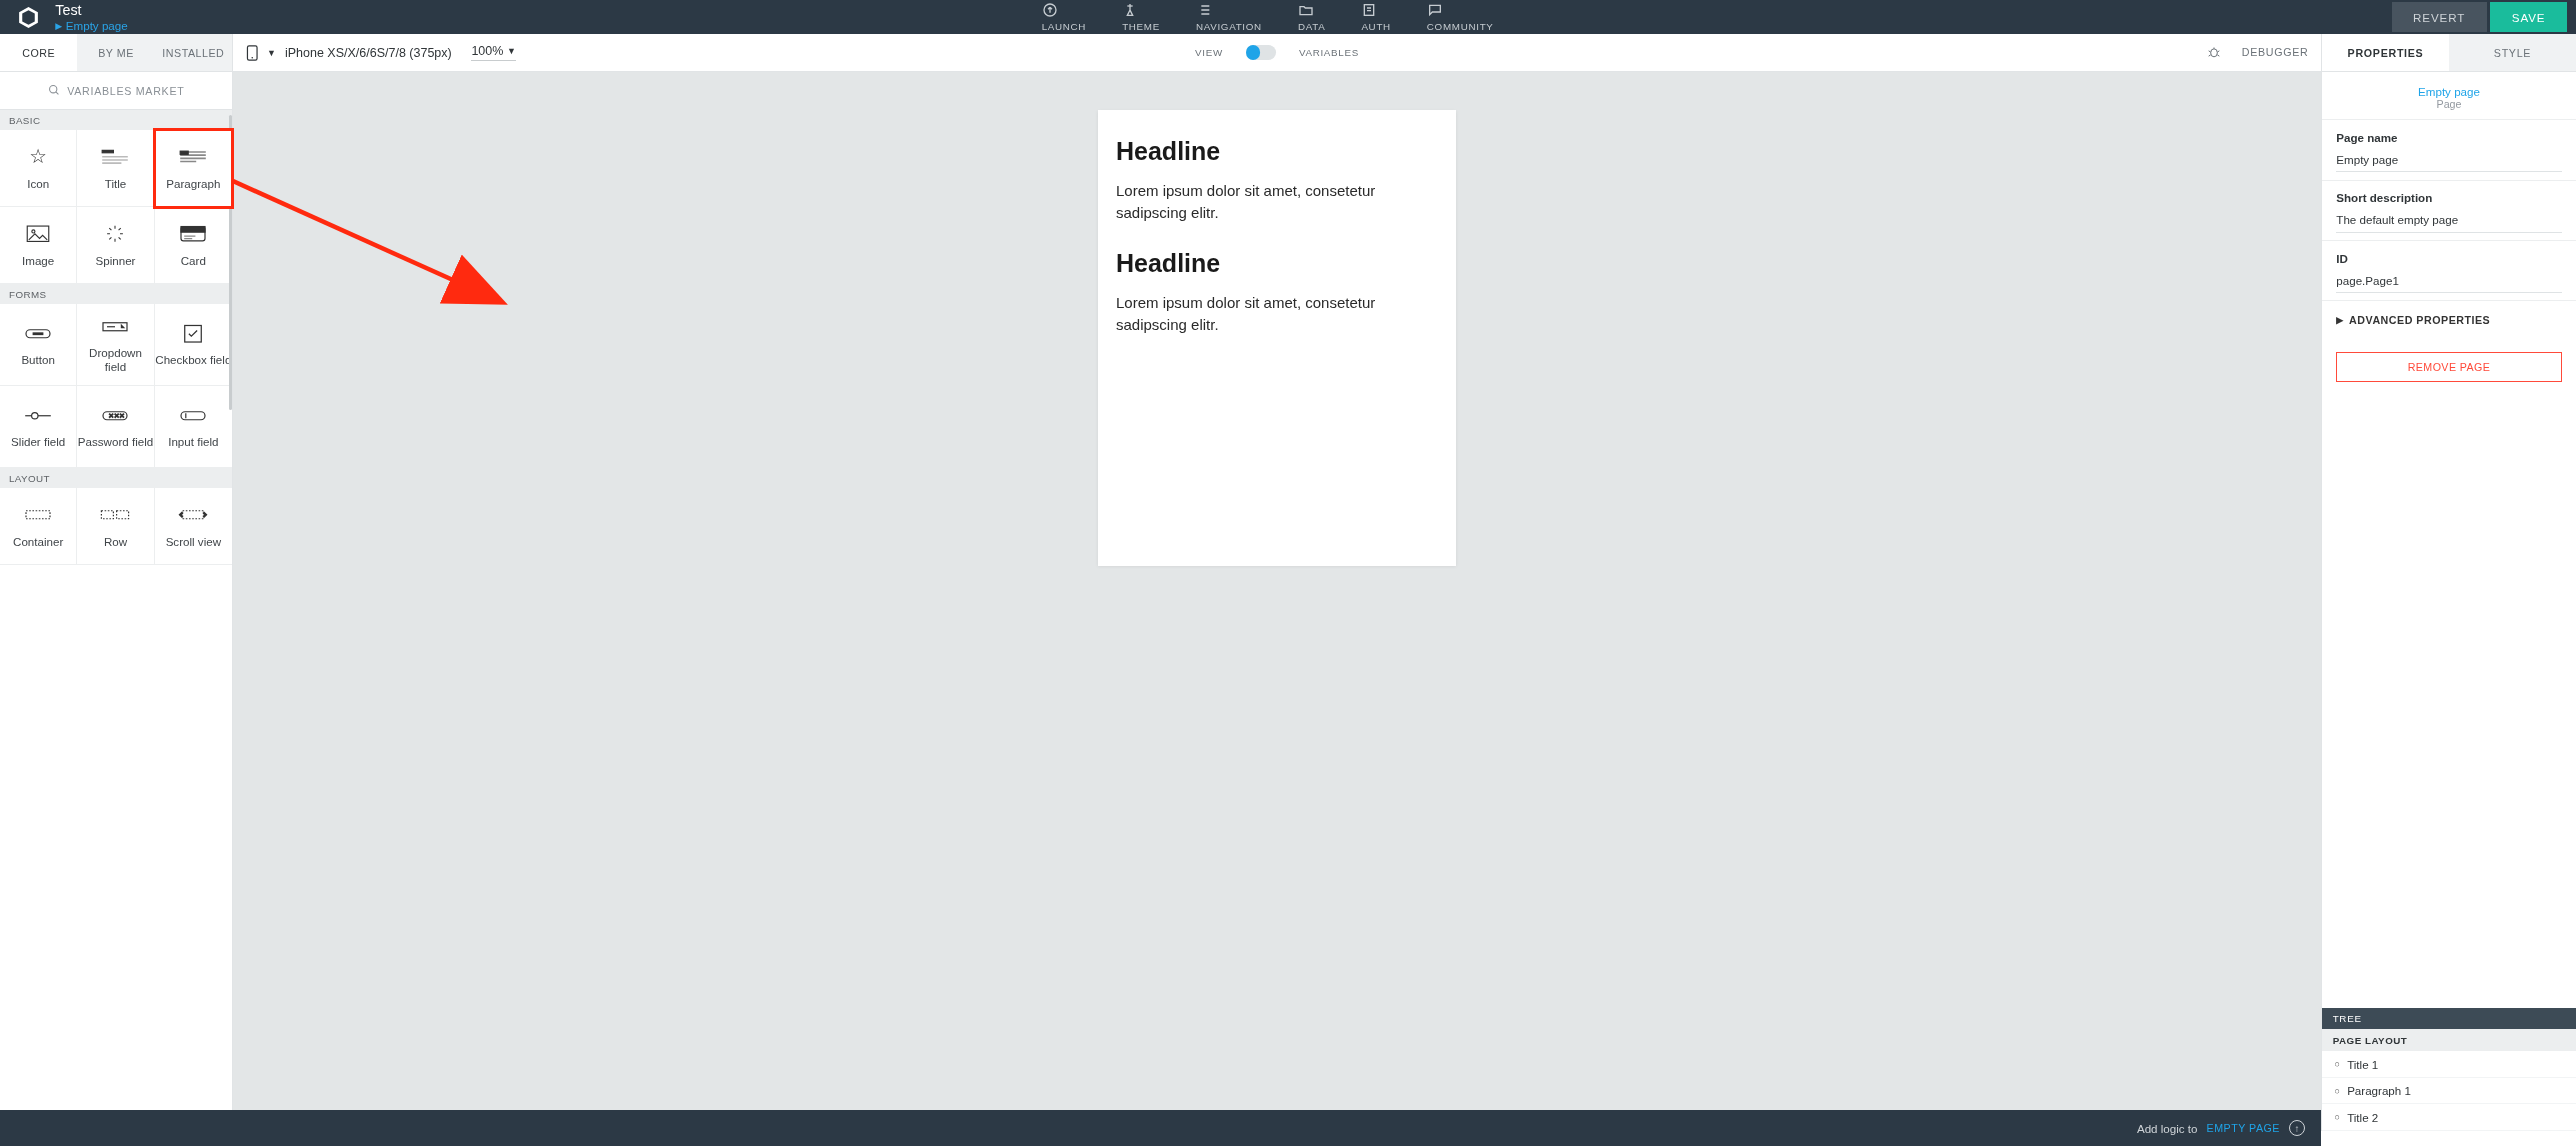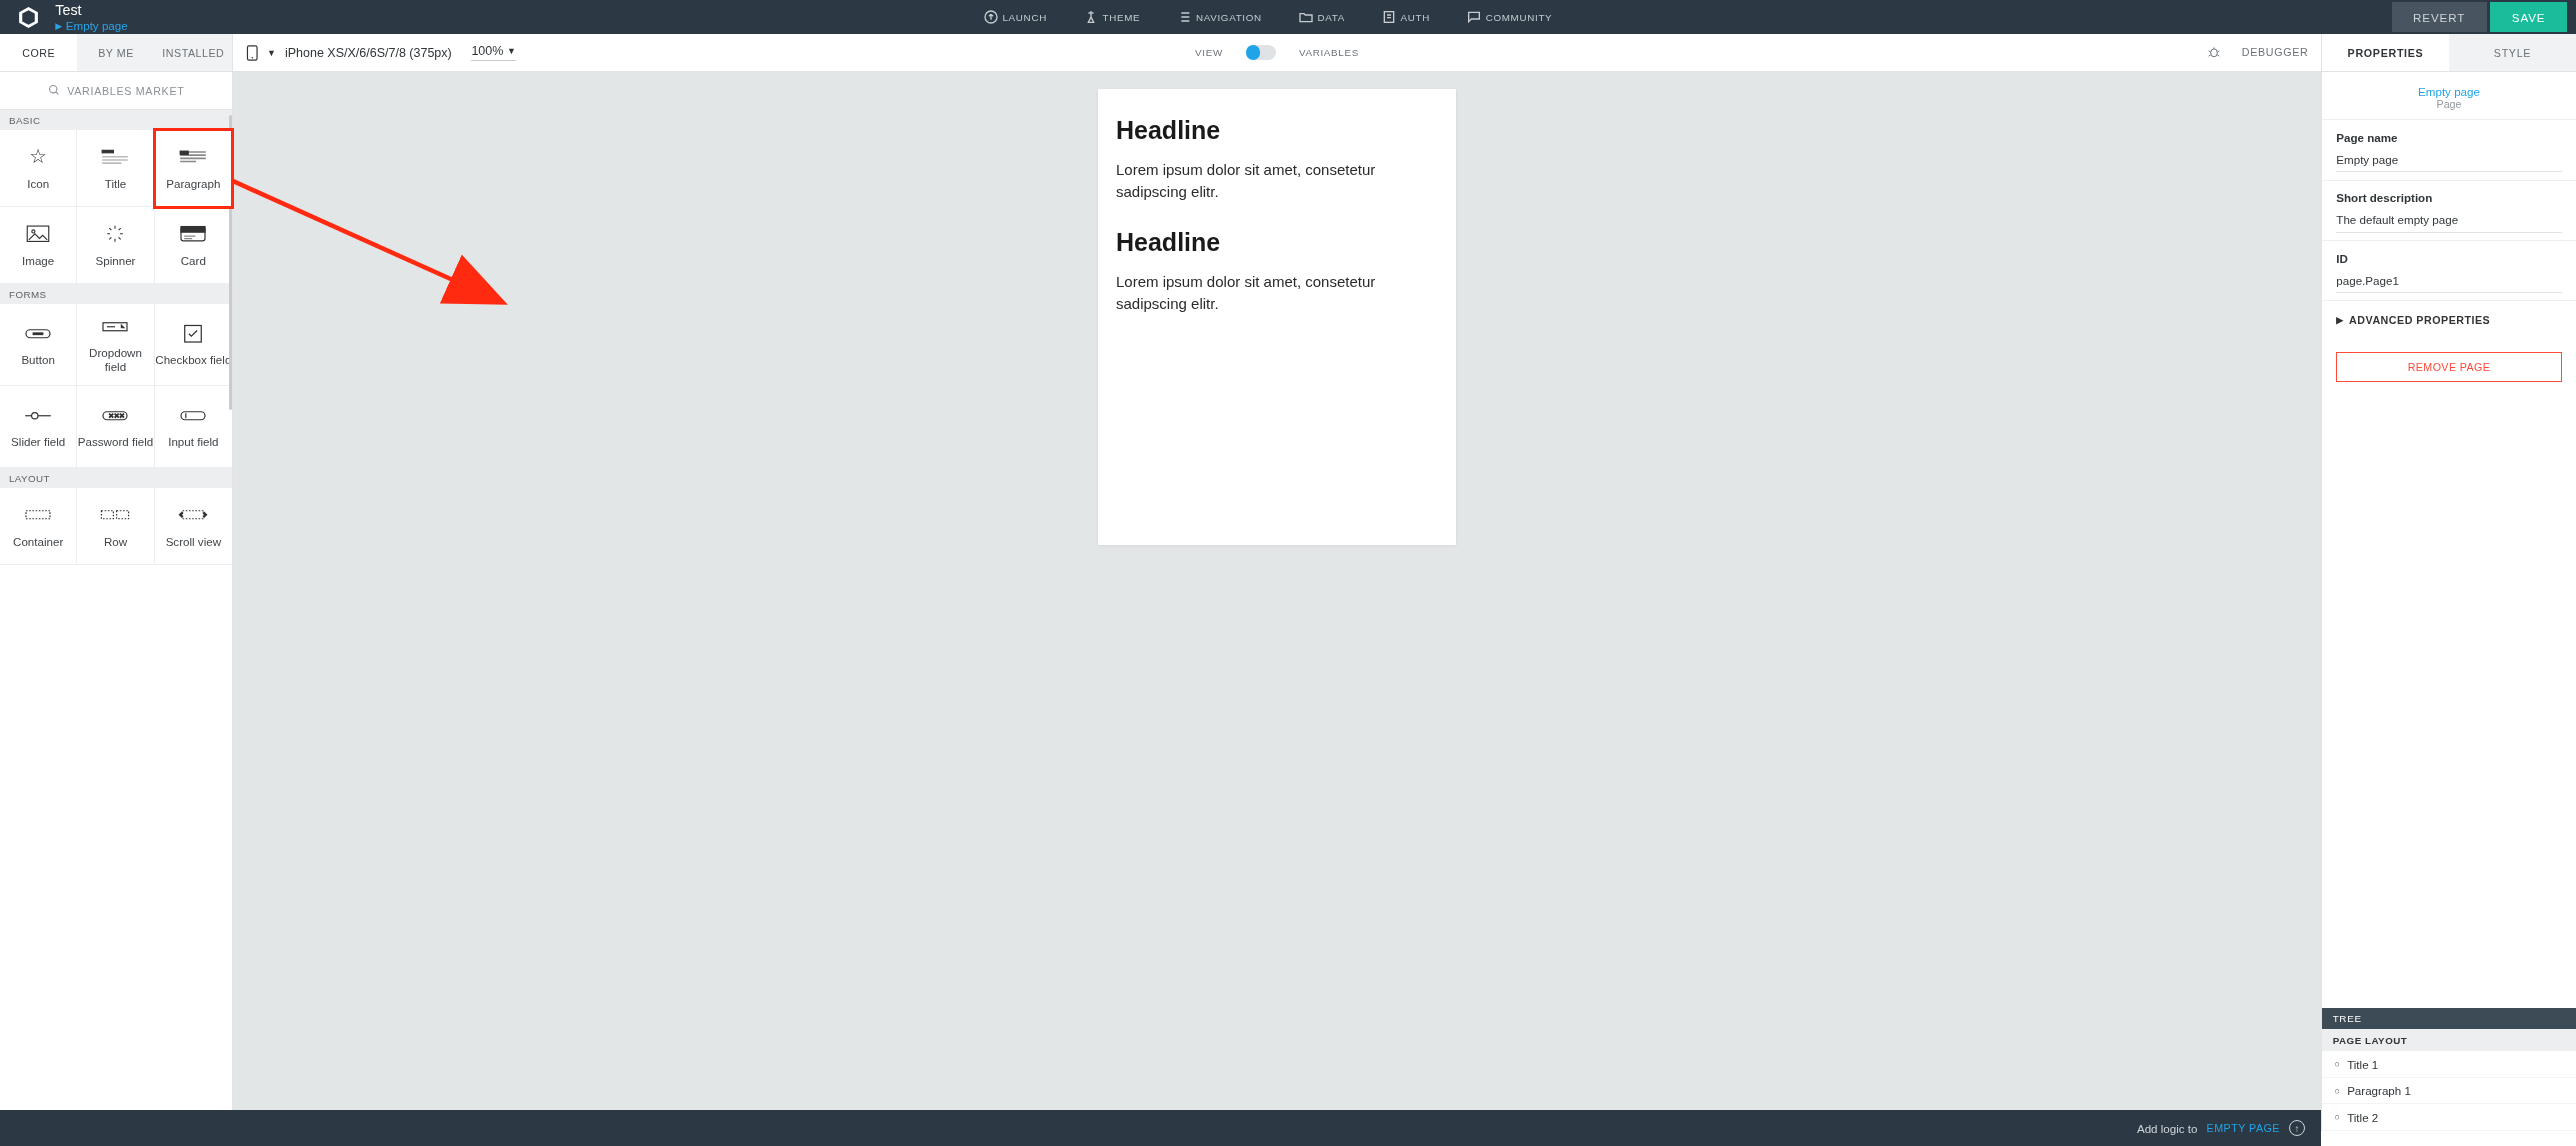--- a/index.html
+++ b/index.html
@@ -9,21 +9,21 @@
   .topbar {
     height: 34px; background: #2c3945; display: flex; align-items: stretch; color: #fff;
   }
   .topbar-left { display: flex; align-items: center; padding: 0 16px; gap: 14.3px; }
   .logo { width: 25px; height: 25px; display:flex; align-items:center; justify-content:center; }
   .title-block { display:flex; flex-direction:column; gap:1.8px; }
   .page-title { font-size: 14.3px; font-weight: 500; color:#fff; }
   .breadcrumb { font-size: 11.6px; color:#2aa3e6; display:flex; align-items:center; gap:3.6px;}
   .breadcrumb .tri { color:#2aa3e6; font-size:9px;}
   .topbar-center { flex:1; display:flex; align-items:center; justify-content:center; gap:36px; }
-  .nav-item { display:flex; align-items:center; gap:3.6px; color:#c6ccd1; font-size:9.8px; letter-spacing:0.7px; cursor:pointer; }
+  .nav-item { display:flex; flex-direction:column; gap:3.6px; color:#c6ccd1; font-size:9.8px; letter-spacing:0.7px; cursor:pointer; }
   .nav-item svg { width:16px; height:16px; fill:#c6ccd1; }
   .topbar-right { display:flex; align-items:center; padding-right:9px; gap:3.6px;}
   .btn { height: 30px; padding: 0 21.5px; border:none; font-size:11.6px; letter-spacing:0.9px; font-weight:500; cursor:pointer; }
   .btn-revert { background:#48545f; color:#cfd4d8; }
   .btn-save { background:#1abc9c; color:#fff; }
 
   
   .subbar { height:38px; background:#fff; border-bottom:0.9px solid #e1e4e6; display:flex; align-items:stretch; }
   .left-tabs { display:flex; width:233px; border-right:0.9px solid #e1e4e6;}
   .left-tab { flex:1; display:flex; align-items:center; justify-content:center; font-size:10.7px; letter-spacing:0.5px; color:#6b7278; background:#f0f2f3; cursor:pointer;}
@@ -53,21 +53,21 @@
   .comp.tall{height:82px;}
   .comp:nth-child(3n){border-right:none;}
   .comp-label{ font-size:11.6px; color:#404549; text-align:center; line-height:1.15;}
   .comp svg{ width:32px; height:21.5px; fill:none; stroke:#333; stroke-width:1.5;}
   .comp .ico{ font-size:19.7px; color:#333;}
   .comp.highlight{ outline:3.6px solid #ff2a0f; outline-offset:-1.8px; z-index:3;}
   .left-panel::after{content:"";position:absolute;right:0;top:43px;width:2.7px;height:295px;background:#c8ccce;border-radius:1.8px;}
 
   
   .canvas-wrap{ flex:1; background:#e3e6e7; position:relative; overflow:hidden;}
-  .phone-canvas{ width:358px; min-height:456px; background:#fff; margin:17px auto 0; padding:27px 18px; box-shadow:0 0.9px 3.6px rgba(0,0,0,0.08);}
+  .phone-canvas{ width:358px; min-height:456px; background:#fff; margin:38px auto 0; padding:27px 18px; box-shadow:0 0.9px 3.6px rgba(0,0,0,0.08);}
   .phone-canvas h1{ font-size:25px; font-weight:700; color:#1a1a1a; margin-bottom:14.3px;}
   .phone-canvas p{ font-size:15px; color:#2a2a2a; line-height:1.45; margin-bottom:25px;}
 
   
   .right-panel{ width:255px; background:#fff; border-left:0.9px solid #e1e4e6; display:flex; flex-direction:column;}
   .bc-block{ text-align:center; padding:12.5px 0 9px;}
   .bc-link{ color:#1fa4e8; font-size:11.6px;}
   .bc-sub{ color:#9399a0; font-size:10.7px; margin-top:0.9px;}
   .prop-group{ padding:10.7px 14.3px 7.2px; border-top:0.9px solid #eceeef;}
   .prop-label{ font-size:11.6px; font-weight:600; color:#303538; margin-bottom:5.4px;}

